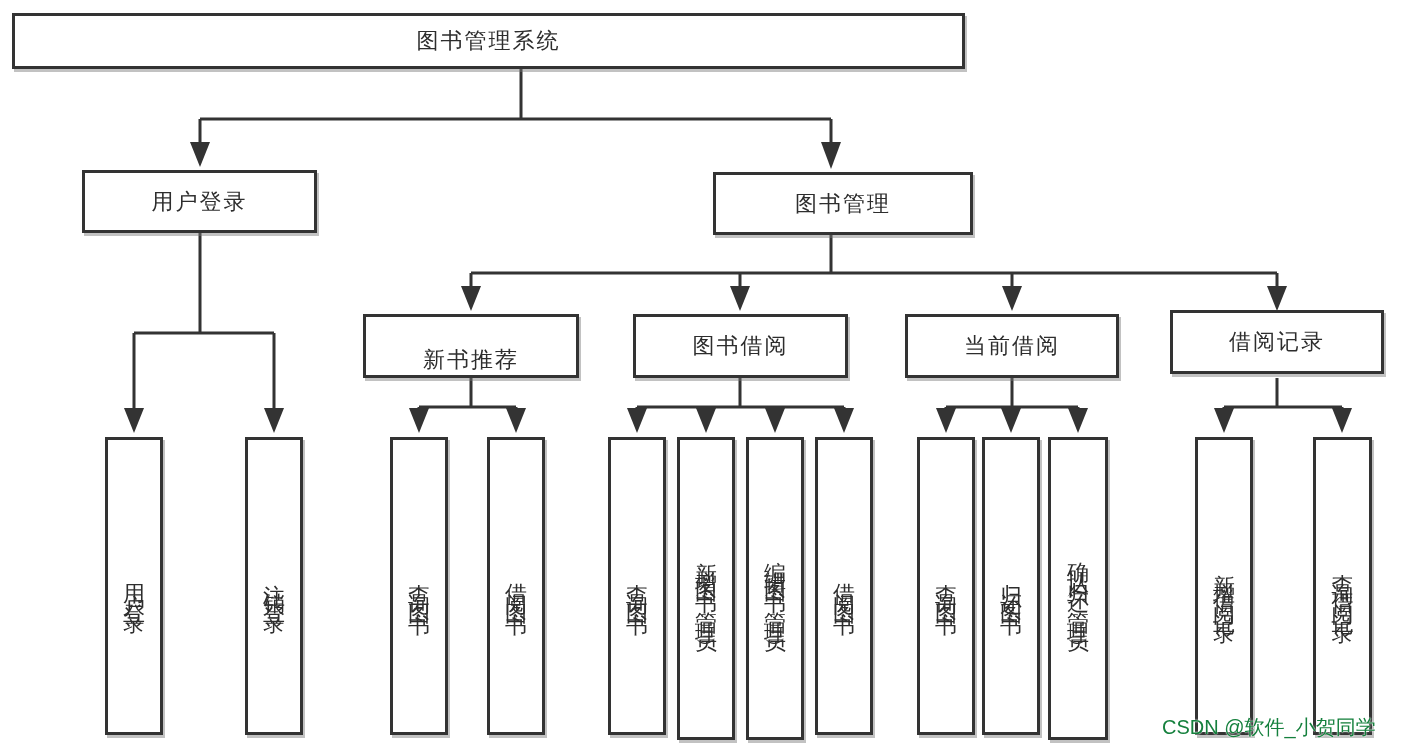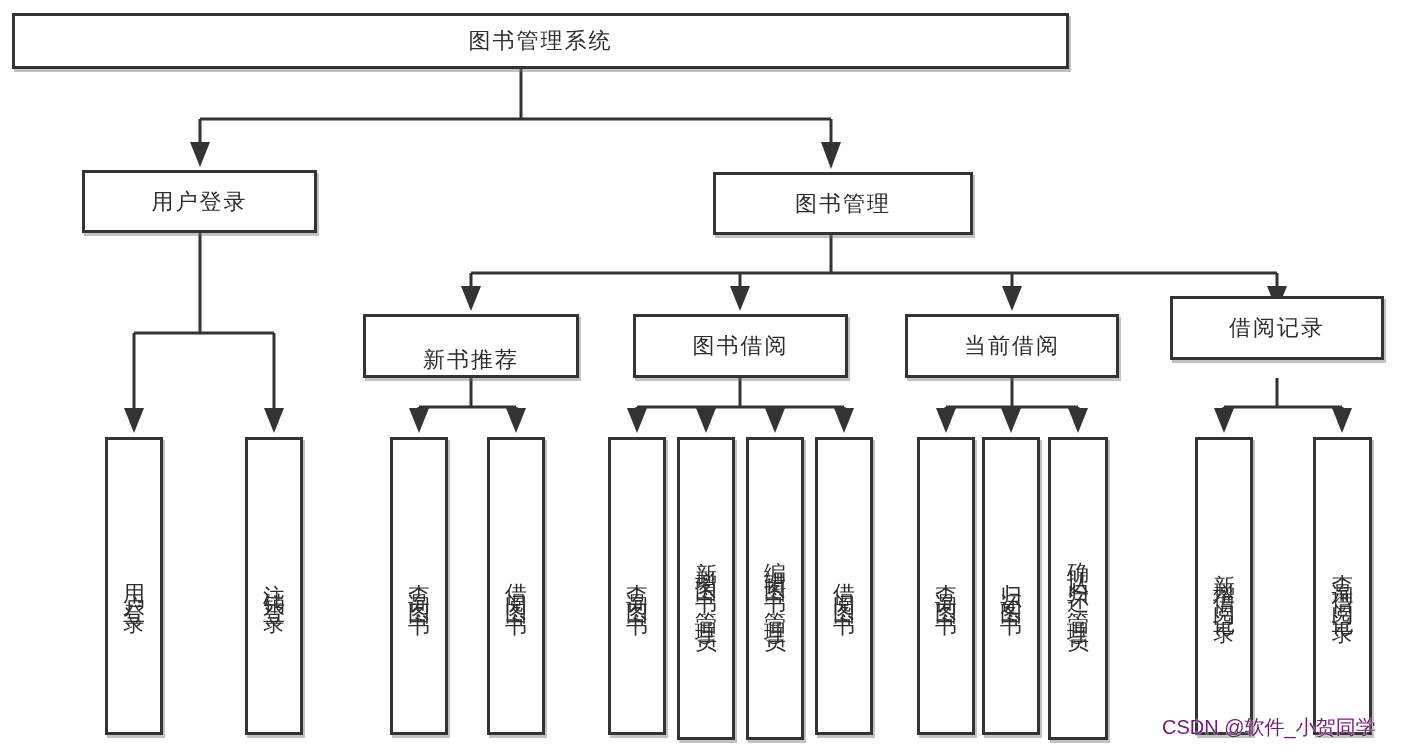--- a/index.html
+++ b/index.html
@@ -44,21 +44,21 @@
     font-size: 22px;
     letter-spacing: 10px;
     color: #2d2d2d;
     line-height: 1;
   }
   #watermark {
     position: absolute;
     left: 1162px;
     top: 714px;
     font-size: 20px;
-    color: #701a75;
+    color: #15803d;
     white-space: nowrap;
     text-shadow: 0 0 2px #ffffff, 0 0 1px #ffffff;
     z-index: 5;
   }
 </style>
 </head>
 <body>
 
 <div id="canvas">
 
@@ -102,41 +102,41 @@
 
       <polygon points="936,408 956,408 946,433"></polygon>
       <polygon points="1001,408 1021,408 1011,433"></polygon>
       <polygon points="1068,408 1088,408 1078,433"></polygon>
 
       <polygon points="1214,408 1234,408 1224,433"></polygon>
       <polygon points="1332,408 1352,408 1342,433"></polygon>
     </g>
   </svg>
 
-  <div class="box" style="left:12px; top:13px; width:1057px; height:56px;">
+  <div class="box" style="left:12px; top:13px; width:953px; height:56px;">
     <span class="hlabel">图书管理系统</span>
   </div>
 
   <div class="box" style="left:82px; top:170px; width:235px; height:63px;">
     <span class="hlabel">用户登录</span>
   </div>
   <div class="box" style="left:713px; top:172px; width:260px; height:63px;">
     <span class="hlabel">图书管理</span>
   </div>
 
   <div class="box" style="left:363px; top:314px; width:216px; height:64px;align-items:flex-end;">
     <span class="hlabel">新书推荐</span>
   </div>
   <div class="box" style="left:905px; top:314px; width:214px; height:64px;">
     <span class="hlabel">当前借阅</span>
   </div>
   <div class="box" style="left:633px; top:314px; width:215px; height:64px;">
     <span class="hlabel">图书借阅</span>
   </div>
-  <div class="box" style="left:1170px; top:296px; width:214px; height:64px;">
+  <div class="box" style="left:1170px; top:310px; width:214px; height:64px;">
     <span class="hlabel">借阅记录</span>
   </div>
 
   <div class="box" style="left:105px; top:437px; width:58px; height:298px;">
     <span class="vlabel">用户登录</span>
   </div>
   <div class="box" style="left:245px; top:437px; width:58px; height:298px;">
     <span class="vlabel">注销登录</span>
   </div>
 

